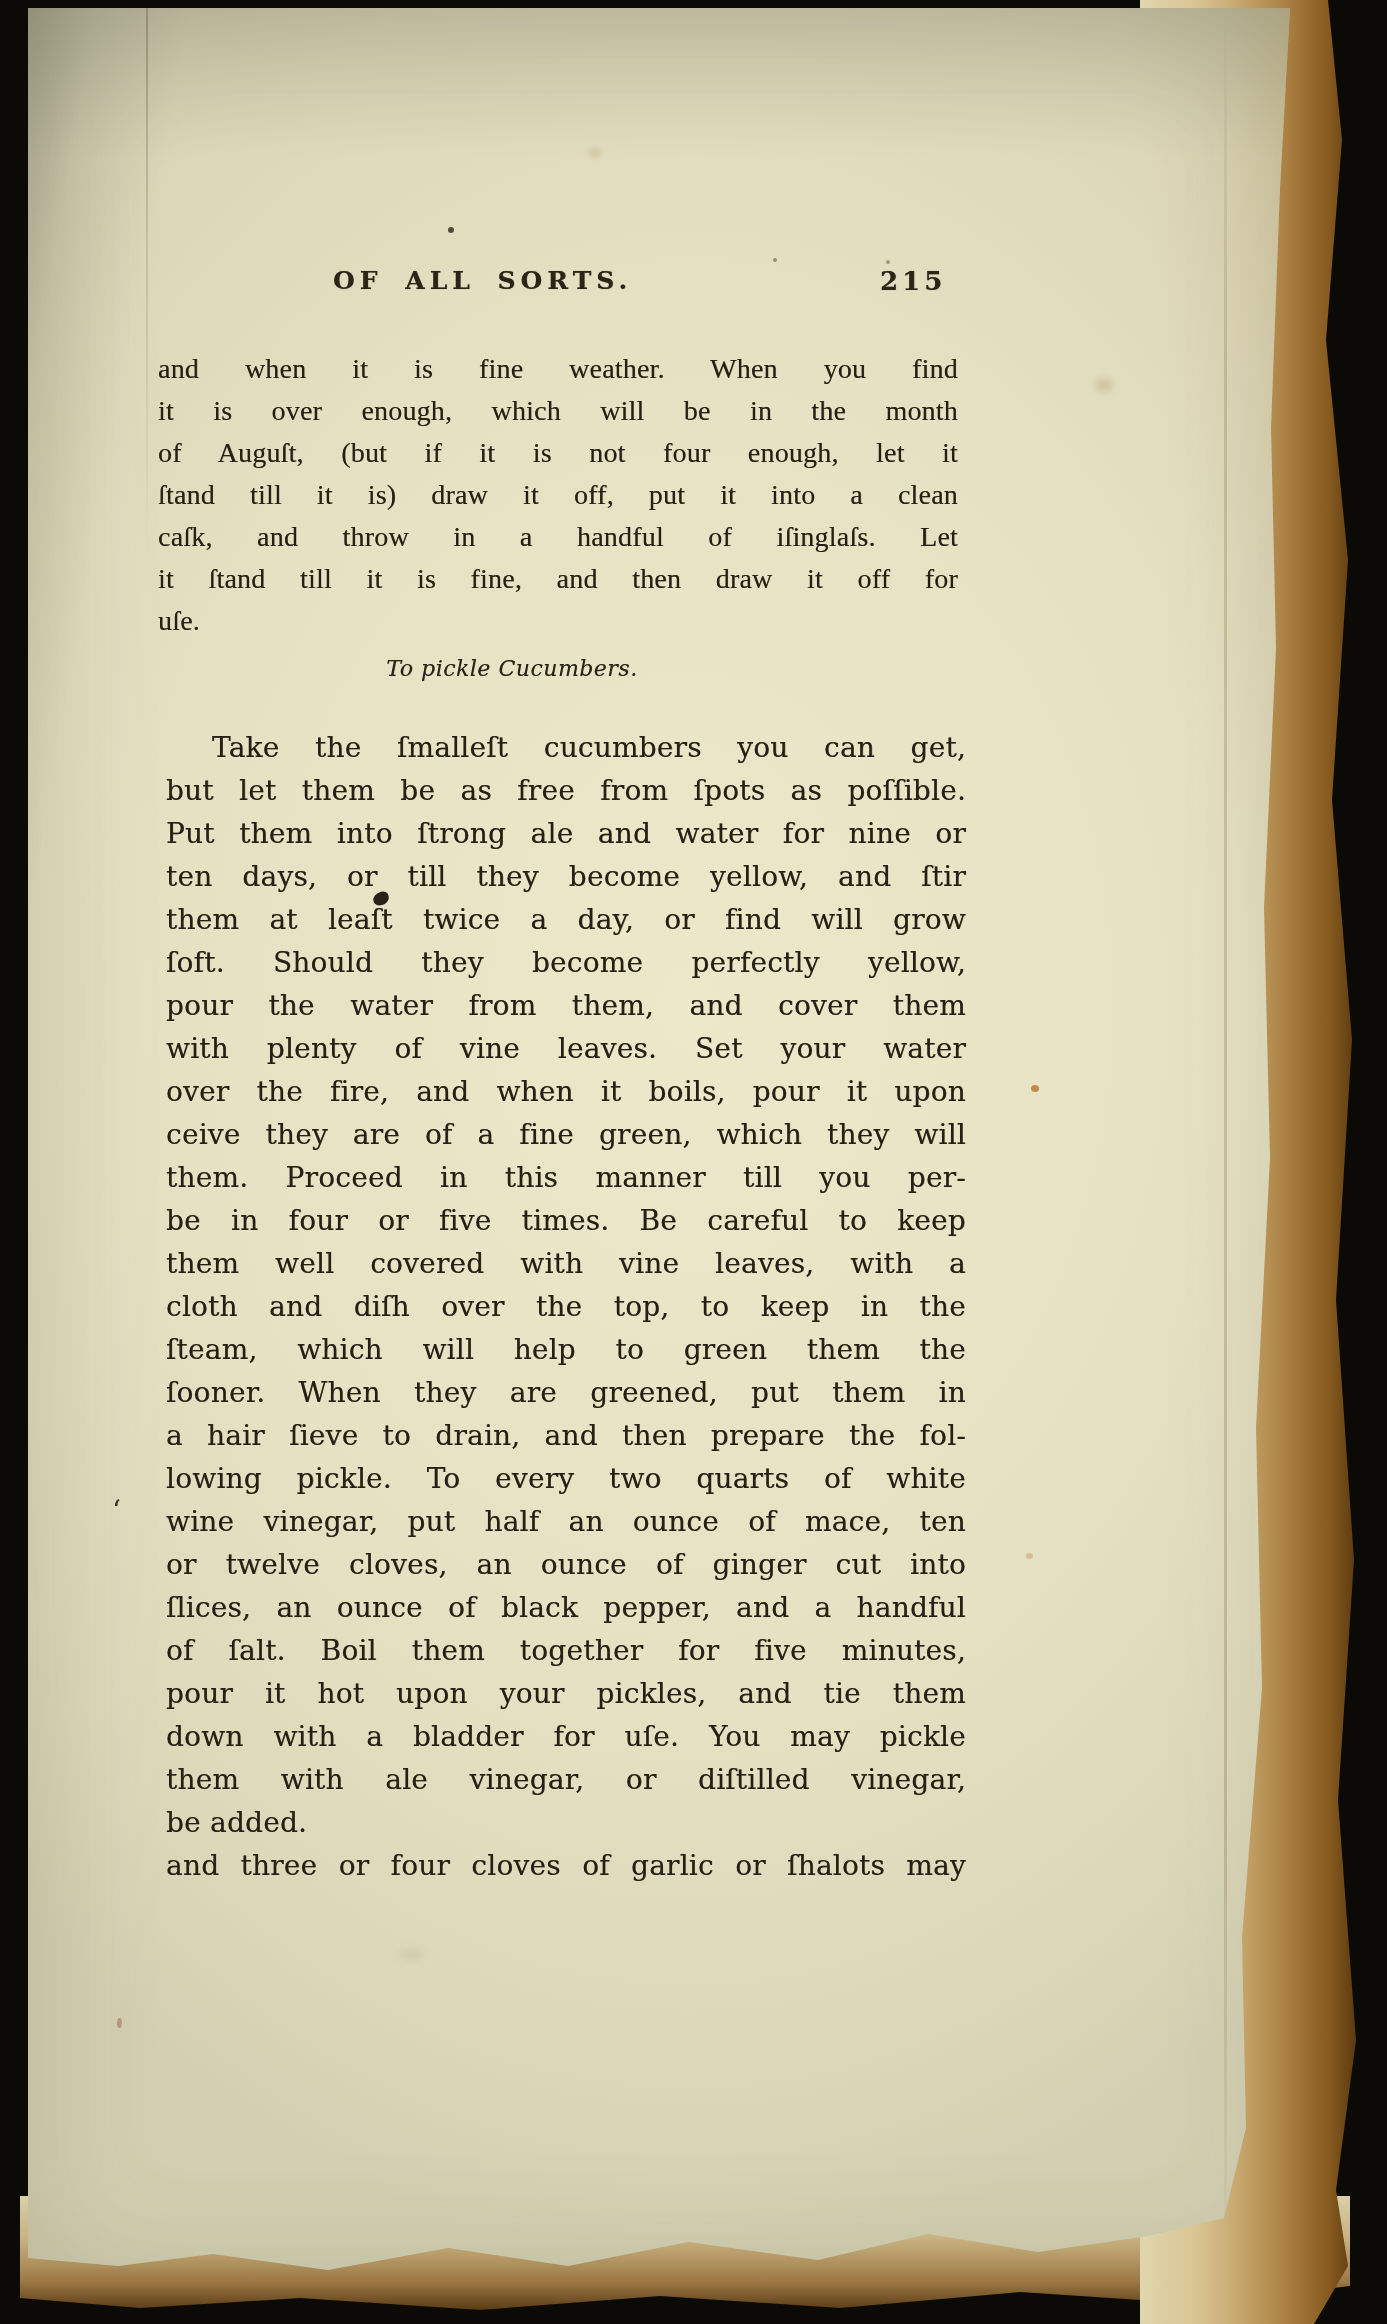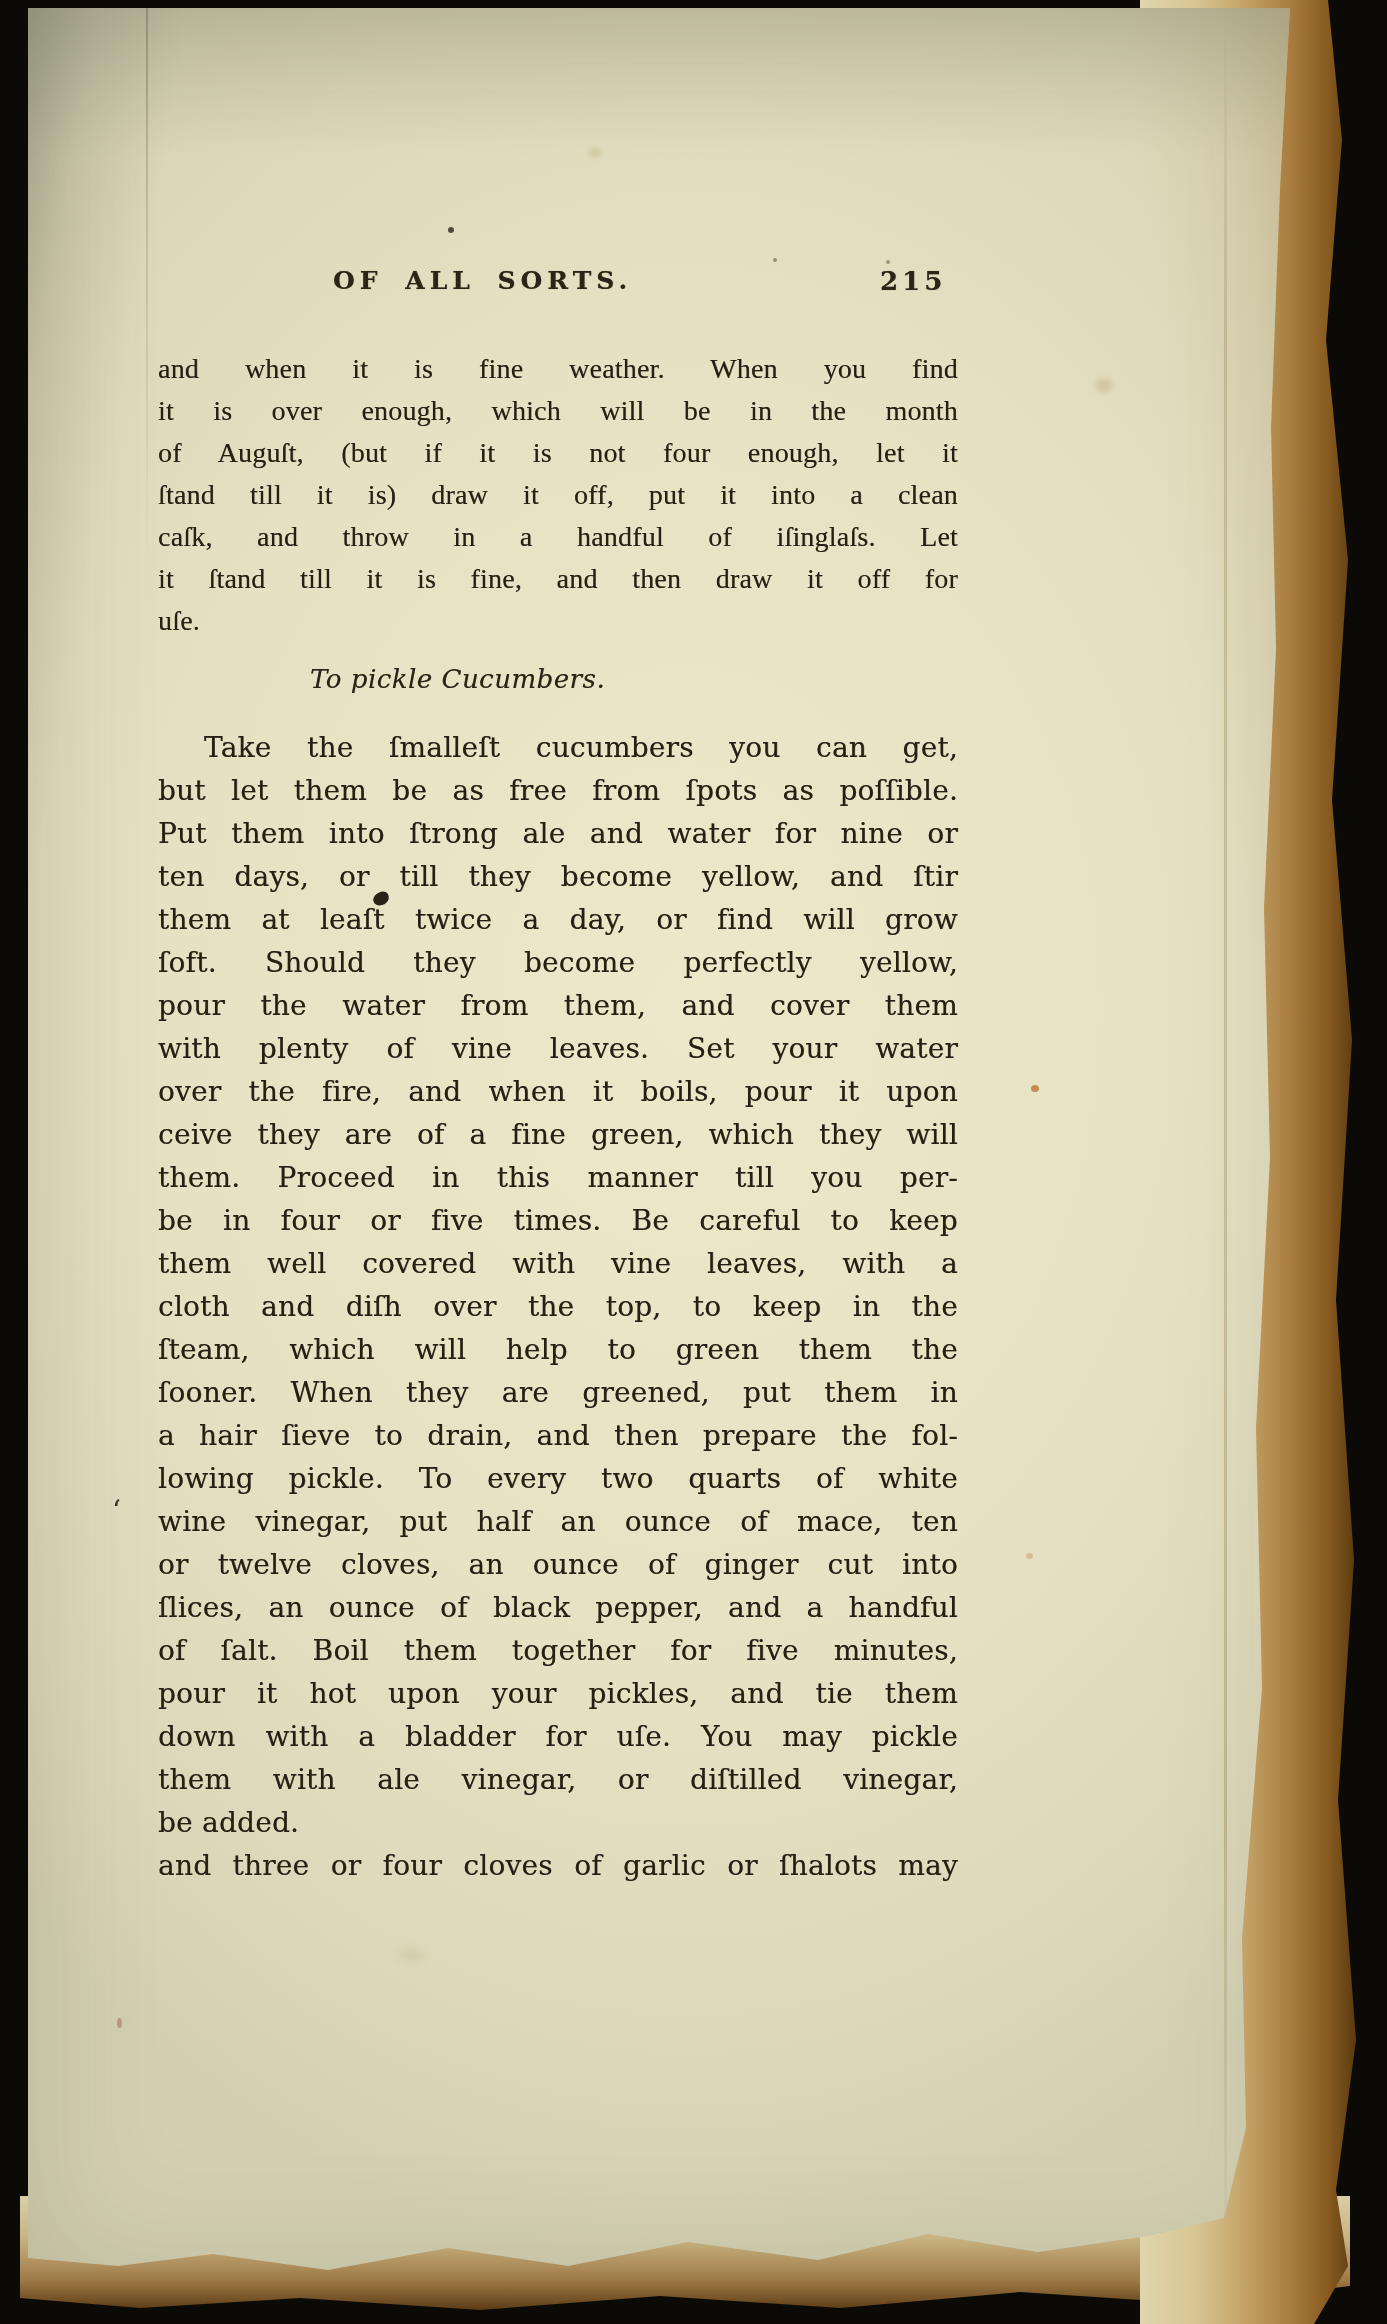--- a/index.html
+++ b/index.html
@@ -43,27 +43,27 @@
     text-shadow:.3px .3px .7px rgba(35,26,12,.5);}
   .page-number{position:absolute;left:852px;top:0;font-size:26px;font-weight:700;letter-spacing:4px;
     text-shadow:.3px .3px .7px rgba(35,26,12,.5);}
   .para{position:absolute;left:130px;width:800px;color:#261f13;}
   .para .line{
     font-size:28px;text-align:justify;text-align-last:justify;
     text-shadow:.3px .3px .6px rgba(35,26,12,.5);letter-spacing:.2px;
   }
   .para1{top:340px;}
   .para1 .line{line-height:42px;height:42px;font-family:Liberation Serif, serif;}
-  .para2{top:718px;}
+  .para2{top:718px;margin-left:8px;}
   .para2 .line{line-height:43px;height:43px;}
   .para .line.last-line{text-align-last:left;}
   .indent-first .line:first-child{text-indent:46px;}
   .recipe-heading{
-    position:absolute;left:270px;top:644px;width:420px;margin:12px;text-align:left;
-    font-style:italic;font-weight:400;font-size:26px;color:#2a2215;
+    position:absolute;left:270px;top:644px;width:420px;margin:4px;text-align:center;
+    font-style:italic;font-weight:400;font-size:22px;color:#2a2215;
     text-shadow:.3px .3px .6px rgba(35,26,12,.45);letter-spacing:.5px;
   }
   .margin-mark{position:absolute;left:84px;top:1486px;font-size:28px;color:#3a3122;}
   
   .ink-blot{position:absolute;left:345px;top:884px;width:16px;height:13px;background:#171109;
     border-radius:60% 40% 55% 45%;transform:rotate(-15deg);opacity:.92;}
   .speck{position:absolute;border-radius:50%;}
   .sp1{left:420px;top:219px;width:6px;height:6px;background:#3b3322;opacity:.85;}
   .sp2{left:745px;top:250px;width:4px;height:4px;background:#4a4130;opacity:.5;}
   .sp3{left:858px;top:252px;width:4px;height:4px;background:#4a4130;opacity:.45;}

